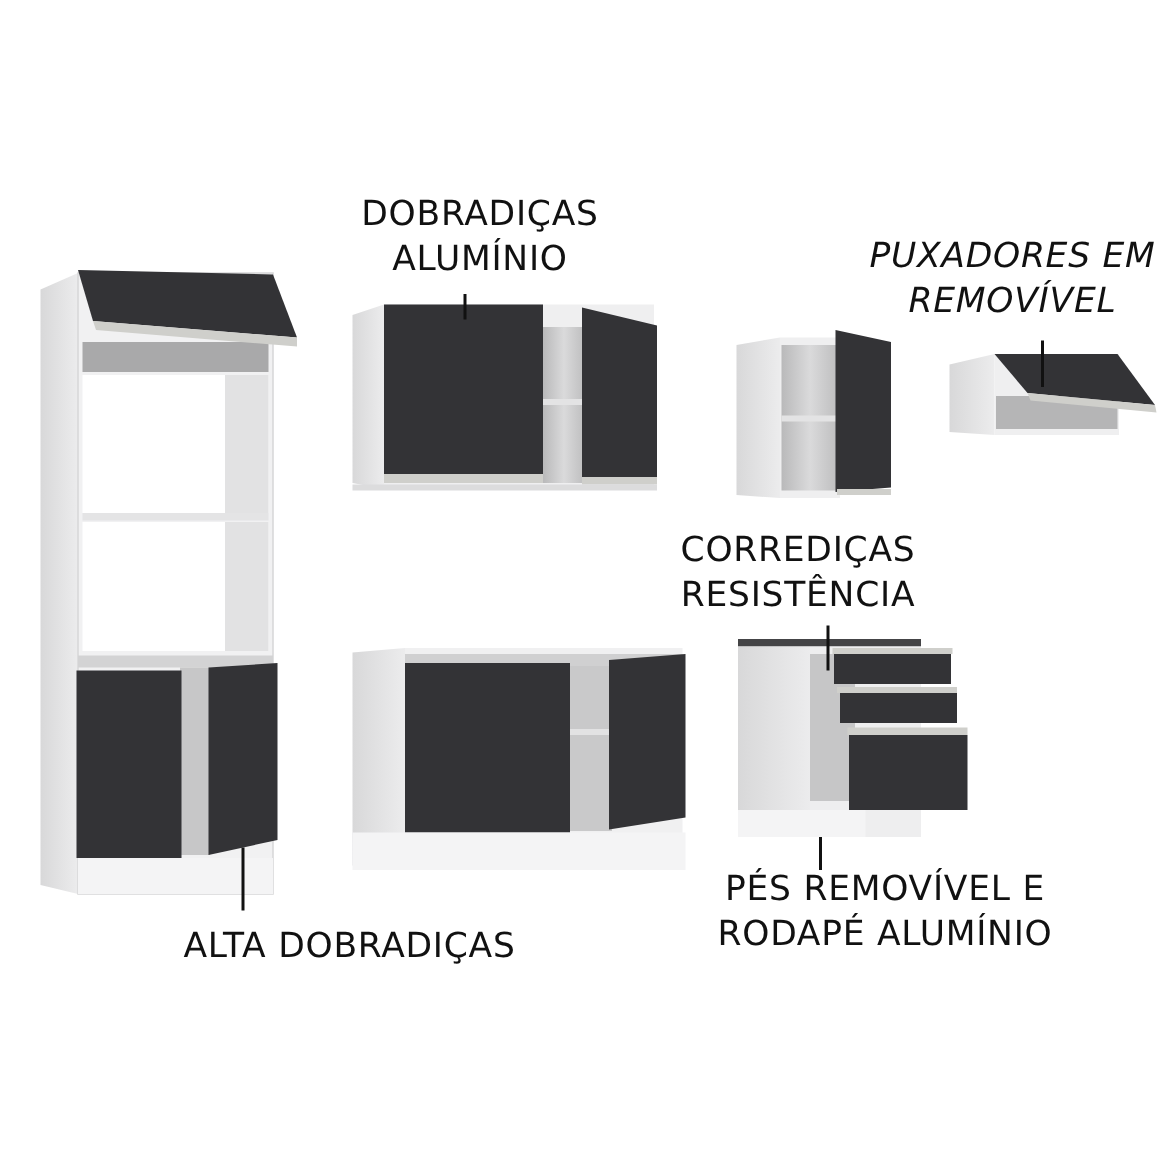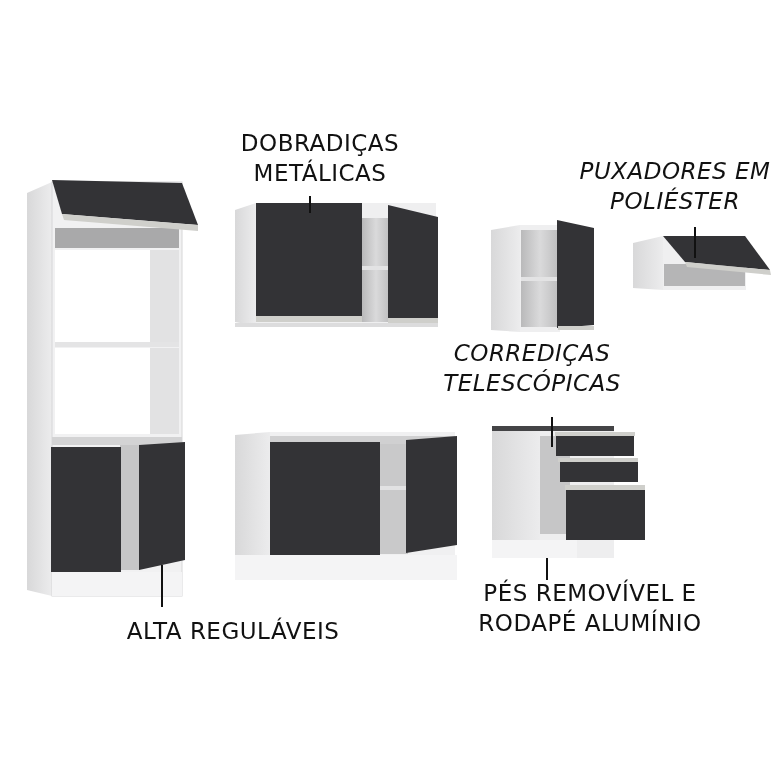--- a/index.html
+++ b/index.html
@@ -124,35 +124,35 @@
       <line x1="310" y1="196" x2="310" y2="213"></line>
       <line x1="695" y1="227" x2="695" y2="258"></line>
       <line x1="552" y1="417" x2="552" y2="447"></line>
       <line x1="547" y1="558" x2="547" y2="580"></line>
       <line x1="162" y1="565" x2="162" y2="607"></line>
     </g>
   </svg>
 
   <div class="label" style="left:230px; top:128px; width:180px;">
     <span>DOBRADIÇAS</span>
-    <span>METÁLICAS</span>
+    <span>ALUMÍNIO</span>
   </div>
 
   <div class="label" style="left:570px; top:156px; width:210px;font-style:italic;">
     <span>PUXADORES EM</span>
-    <span>POLIÉSTER</span>
+    <span>REMOVÍVEL</span>
   </div>
 
-  <div class="label" style="left:432px; top:338px; width:200px;font-style:italic;">
+  <div class="label" style="left:432px; top:352px; width:200px;">
     <span>CORREDIÇAS</span>
-    <span>TELESCÓPICAS</span>
+    <span>RESISTÊNCIA</span>
   </div>
 
   <div class="label" style="left:455px; top:578px; width:270px;">
     <span>PÉS REMOVÍVEL E</span>
     <span>RODAPÉ ALUMÍNIO</span>
   </div>
 
   <div class="label" style="left:78px; top:616px; width:310px;">
-    <span>ALTA REGULÁVEIS</span>
+    <span>ALTA DOBRADIÇAS</span>
   </div>
 
 </div>
 
 </body></html>

